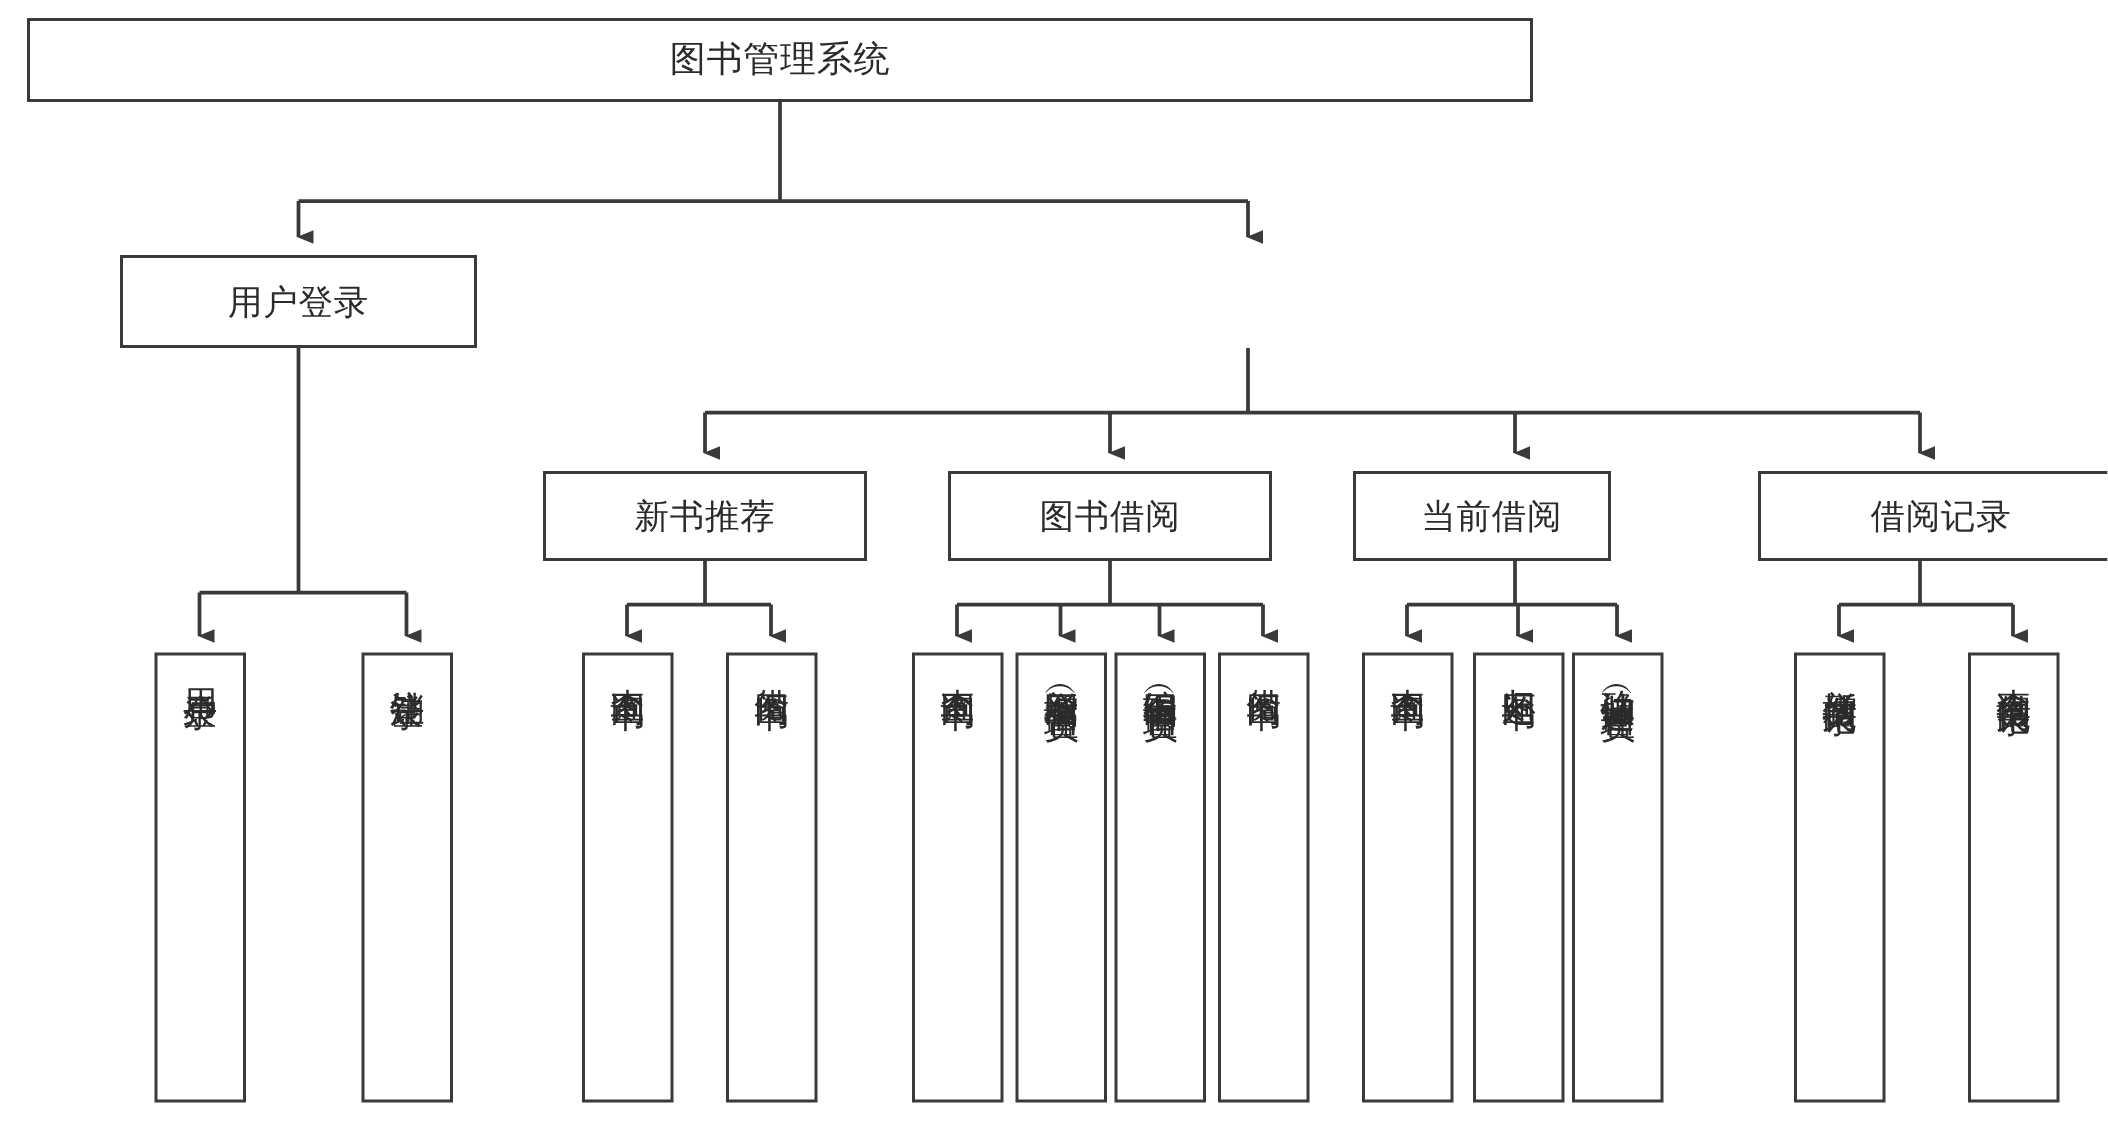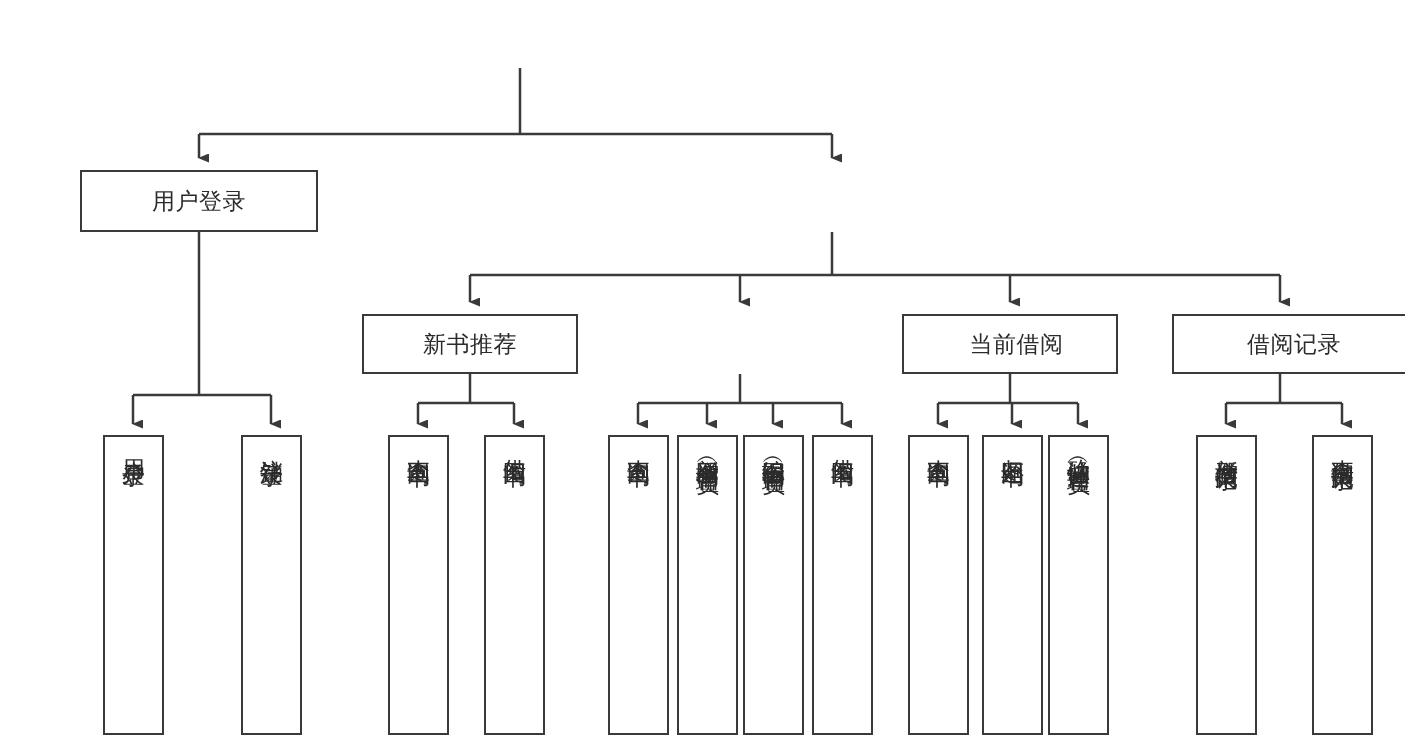--- a/index.html
+++ b/index.html
@@ -118,29 +118,35 @@
       <path d="M 1012 403 L 1012 424" marker-end="url(#arrowhead)"></path>
       <path d="M 1078 403 L 1078 424" marker-end="url(#arrowhead)"></path>
 
       <path d="M 1280 374 L 1280 403"></path>
       <path d="M 1226 403 L 1342 403"></path>
       <path d="M 1226 403 L 1226 424" marker-end="url(#arrowhead)"></path>
       <path d="M 1342 403 L 1342 424" marker-end="url(#arrowhead)"></path>
     </g>
   </svg>
 
+  <div class="node horiz" id="root-node" style="left:18px; top:12px; width:1004px; height:56px;">
+    <span class="node-label">图书管理系统</span>
+  </div>
 
   <div class="node horiz" style="left:80px; top:170px; width:238px; height:62px;">
     <span class="node-label">用户登录</span>
   </div>
 
   <div class="node horiz" style="left:362px; top:314px; width:216px; height:60px;">
     <span class="node-label">新书推荐</span>
   </div>
-  <div class="node horiz" style="left:902px; top:314px; width:216px; height:60px;padding-left:13px;">
+  <div class="node horiz" style="left:632px; top:314px; width:216px; height:60px;">
+    <span class="node-label">图书借阅</span>
+  </div>
+  <div class="node horiz" style="left:902px; top:314px; width:172px; height:60px;padding-left:13px;">
     <span class="node-label">当前借阅</span>
   </div>
   <div class="node horiz" style="left:1172px; top:314px; width:244px; height:60px;">
     <span class="node-label">借阅记录</span>
   </div>
 
   <div class="node vert" style="left:103px; top:435px; width:61px; height:300px;">
     <span class="node-label">用户登录</span>
   </div>
   <div class="node vert" style="left:241px; top:435px; width:61px; height:300px;">

